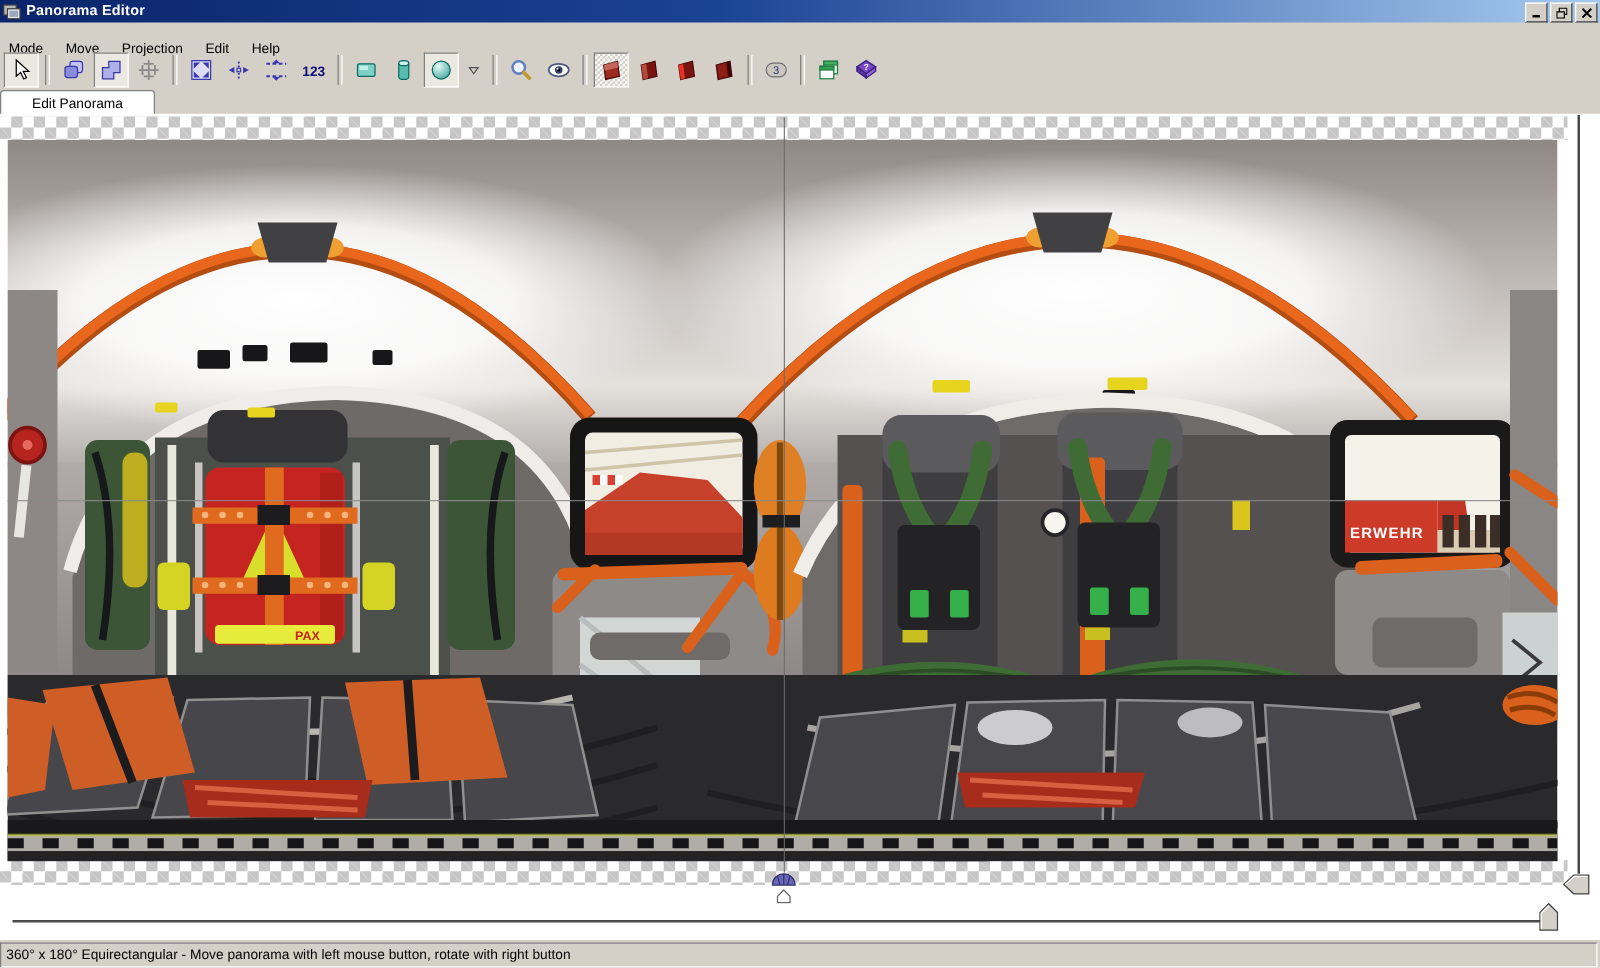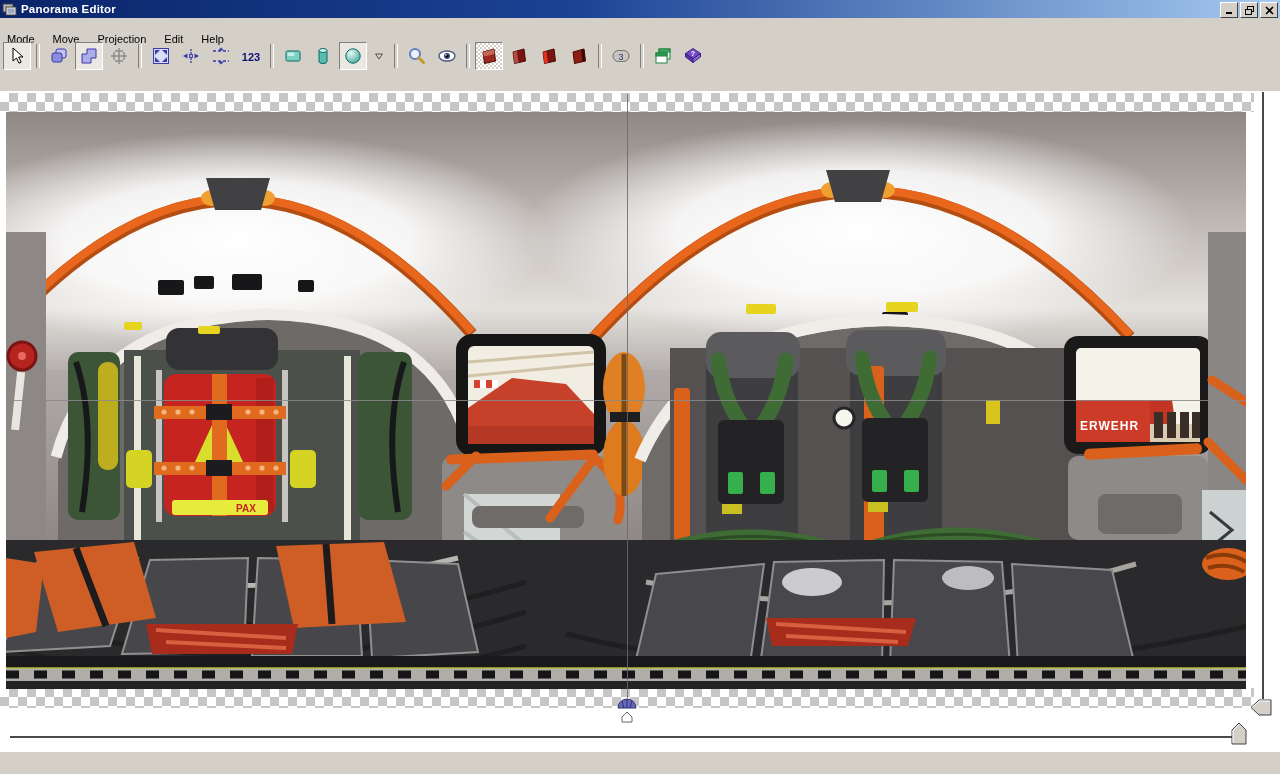--- a/index.html
+++ b/index.html
@@ -256,20 +256,23 @@
     <div class="tbtn">
       <svg width="20" height="20" viewBox="0 0 20 20">
         <path d="M10,2.5 L17.5,7.5 L10,13 L2.5,7.5 Z" fill="#7848c8" stroke="#3c2080"></path>
         <path d="M2.5,7.5 L10,13 L10,16.5 L2.5,11 Z" fill="#5a34a0" stroke="#3c2080"></path>
         <path d="M17.5,7.5 L10,13 L10,16.5 L17.5,11 Z" fill="#9068d8" stroke="#3c2080"></path>
         <text x="10" y="10.2" font-size="7" font-weight="bold" fill="#fff" text-anchor="middle">?</text>
       </svg>
     </div>
   </div>
 
+  <div class="tabrow">
+    <div class="tab">Edit Panorama</div>
+  </div>
 
   <div class="canvas">
     <div class="checker" style="top:2px;"></div>
     <div class="checker" style="top:597px;height:20px;"></div>
 
     <svg class="pano" viewBox="0 0 1240 577" preserveAspectRatio="none">
       <defs>
         <linearGradient id="gc" x1="0" y1="0" x2="0" y2="1">
           <stop offset="0" stop-color="#8f8884"></stop>
             <stop offset=".38" stop-color="#bab4b0"></stop>
@@ -527,14 +530,17 @@
       <path d="M2.2,8.5 L9.4,2 L20,2" fill="none" stroke="#ffffff"></path>
     </svg>
 
     <div class="track-h"></div>
     <svg class="handle" style="left:1231px;top:631px;" width="16" height="23" viewBox="0 0 16 23">
       <path d="M1,8 L8,1 L15,8 L15,22 L1,22 Z" fill="#d4d0c8" stroke="#404040"></path>
       <path d="M2,21 L2,8.4 L8,2.4" fill="none" stroke="#ffffff"></path>
     </svg>
   </div>
 
+  <div class="statusbar">
+    <div class="statusfield">360° x 180° Equirectangular - Move panorama with left mouse button, rotate with right button</div>
+  </div>
 
 </div>
 
 </body></html>

